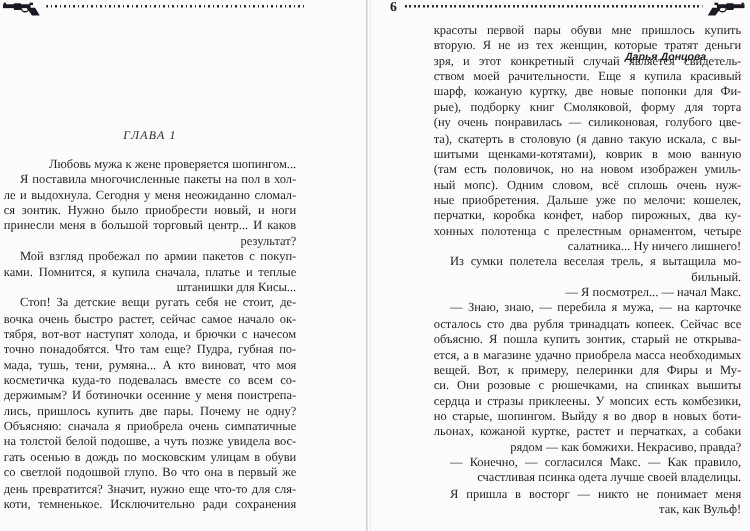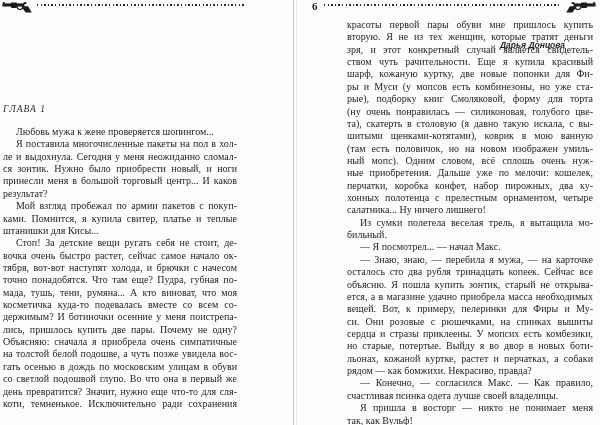--- a/index.html
+++ b/index.html
@@ -21,28 +21,28 @@
     background:repeating-linear-gradient(90deg,#2b2b2b 0 1.4px,transparent 1.4px 3.6px); }
   .dots-left { left:37px; width:208px; }
   .dots-right { left:324px; width:238px; }
 
   .pgnum { position:absolute; left:312px; top:0px; font-weight:bold; font-size:11px; color:#1d1d1d; }
   .author { position:absolute; right:35px; top:6px;
     font-family:"Liberation Sans","DejaVu Sans",sans-serif;
     font-style:italic; font-weight:bold; font-size:8.5px; color:#242424;margin-top:34px; }
 
   .chapter { position:absolute; left:3px; top:104px; width:234px;
-    text-align:left; font-style:italic; font-size:9.5px; letter-spacing:1px; color:#2a2a2a; }
+    text-align:center; font-style:italic; font-size:9.5px; letter-spacing:1px; color:#2a2a2a; }
 
   .body { position:absolute; font-size:10px; color:#1f1f1f; }
   .body-left  { left:3px;   top:126px; width:234px; }
   .body-right { left:347px; top:19px;  width:246px; }
 
   .para { margin:0; }
-  .line { height:12.36px; line-height:12.36px; overflow:hidden; white-space:nowrap; text-align:left; }
+  .line { height:12.36px; line-height:12.36px; overflow:hidden; white-space:nowrap; text-align:right; }
   .line.j { white-space:normal; text-align:justify; text-align-last:justify; }
   .line.ind { text-indent:13px; }
 </style>
 </head>
 <body>
 
 <div class="spread">
 
   <div class="gun gun-left">
     <svg viewBox="0 0 38 14" xmlns="http://www.w3.org/2000/svg">
@@ -84,21 +84,21 @@
       </div>
       <div class="para">
         <div class="line j ind">Я поставила многочисленные пакеты на пол в хол-</div>
         <div class="line j">ле и выдохнула. Сегодня у меня неожиданно сломал-</div>
         <div class="line j">ся зонтик. Нужно было приобрести новый, и ноги</div>
         <div class="line j">принесли меня в большой торговый центр... И каков</div>
         <div class="line">результат?</div>
       </div>
       <div class="para">
         <div class="line j ind">Мой взгляд пробежал по армии пакетов с покуп-</div>
-        <div class="line j">ками. Помнится, я купила свитер, платье и теплые</div>
+        <div class="line j">ками. Помнится, я купила сначала, платье и теплые</div>
         <div class="line">штанишки для Кисы...</div>
       </div>
       <div class="para">
         <div class="line j ind">Стоп! За детские вещи ругать себя не стоит, де-</div>
         <div class="line j">вочка очень быстро растет, сейчас самое начало ок-</div>
         <div class="line j">тября, вот-вот наступят холода, и брючки с начесом</div>
         <div class="line j">точно понадобятся. Что там еще? Пудра, губная по-</div>
         <div class="line j">мада, тушь, тени, румяна... А кто виноват, что моя</div>
         <div class="line j">косметичка куда-то подевалась вместе со всем со-</div>
         <div class="line j">держимым? И ботиночки осенние у меня поистрепа-</div>
@@ -110,23 +110,22 @@
         <div class="line j">день превратится? Значит, нужно еще что-то для сля-</div>
         <div class="line j">коти, темненькое. Исключительно ради сохранения</div>
       </div>
     </div>
 
   <div class="body body-right" id="right-text">
       <div class="para">
         <div class="line j">красоты первой пары обуви мне пришлось купить</div>
         <div class="line j">вторую. Я не из тех женщин, которые тратят деньги</div>
         <div class="line j">зря, и этот конкретный случай является свидетель-</div>
-        <div class="line j">ством чуть рачительности. Еще я купила красивый</div>
+        <div class="line j">ством моей рачительности. Еще я купила красивый</div>
         <div class="line j">шарф, кожаную куртку, две новые попонки для Фи-</div>
-        <div class="line j">ры и Муси (у мопсов есть комбинезоны, но уже ста-</div>
         <div class="line j">рые), подборку книг Смоляковой, форму для торта</div>
         <div class="line j">(ну очень понравилась — силиконовая, голубого цве-</div>
         <div class="line j">та), скатерть в столовую (я давно такую искала, с вы-</div>
         <div class="line j">шитыми щенками-котятами), коврик в мою ванную</div>
         <div class="line j">(там есть половичок, но на новом изображен умиль-</div>
         <div class="line j">ный мопс). Одним словом, всё сплошь очень нуж-</div>
         <div class="line j">ные приобретения. Дальше уже по мелочи: кошелек,</div>
         <div class="line j">перчатки, коробка конфет, набор пирожных, два ку-</div>
         <div class="line j">хонных полотенца с прелестным орнаментом, четыре</div>
         <div class="line">салатника... Ну ничего лишнего!</div>
@@ -139,21 +138,21 @@
         <div class="line ind">— Я посмотрел... — начал Макс.</div>
       </div>
       <div class="para">
         <div class="line j ind">— Знаю, знаю, — перебила я мужа, — на карточке</div>
         <div class="line j">осталось сто два рубля тринадцать копеек. Сейчас все</div>
         <div class="line j">объясню. Я пошла купить зонтик, старый не открыва-</div>
         <div class="line j">ется, а в магазине удачно приобрела масса необходимых</div>
         <div class="line j">вещей. Вот, к примеру, пелеринки для Фиры и Му-</div>
         <div class="line j">си. Они розовые с рюшечками, на спинках вышиты</div>
         <div class="line j">сердца и стразы приклеены. У мопсих есть комбезики,</div>
-        <div class="line j">но старые, потертые. Выйду я во двор в новых боти-</div>
+        <div class="line j">но старые, шопингом. Выйду я во двор в новых боти-</div>
         <div class="line j">льонах, кожаной куртке, растет и перчатках, а собаки</div>
         <div class="line">рядом — как бомжихи. Некрасиво, правда?</div>
       </div>
       <div class="para">
         <div class="line j ind">— Конечно, — согласился Макс. — Как правило,</div>
         <div class="line">счастливая псинка одета лучше своей владелицы.</div>
       </div>
       <div class="para">
         <div class="line j ind">Я пришла в восторг — никто не понимает меня</div>
         <div class="line">так, как Вульф!</div>

